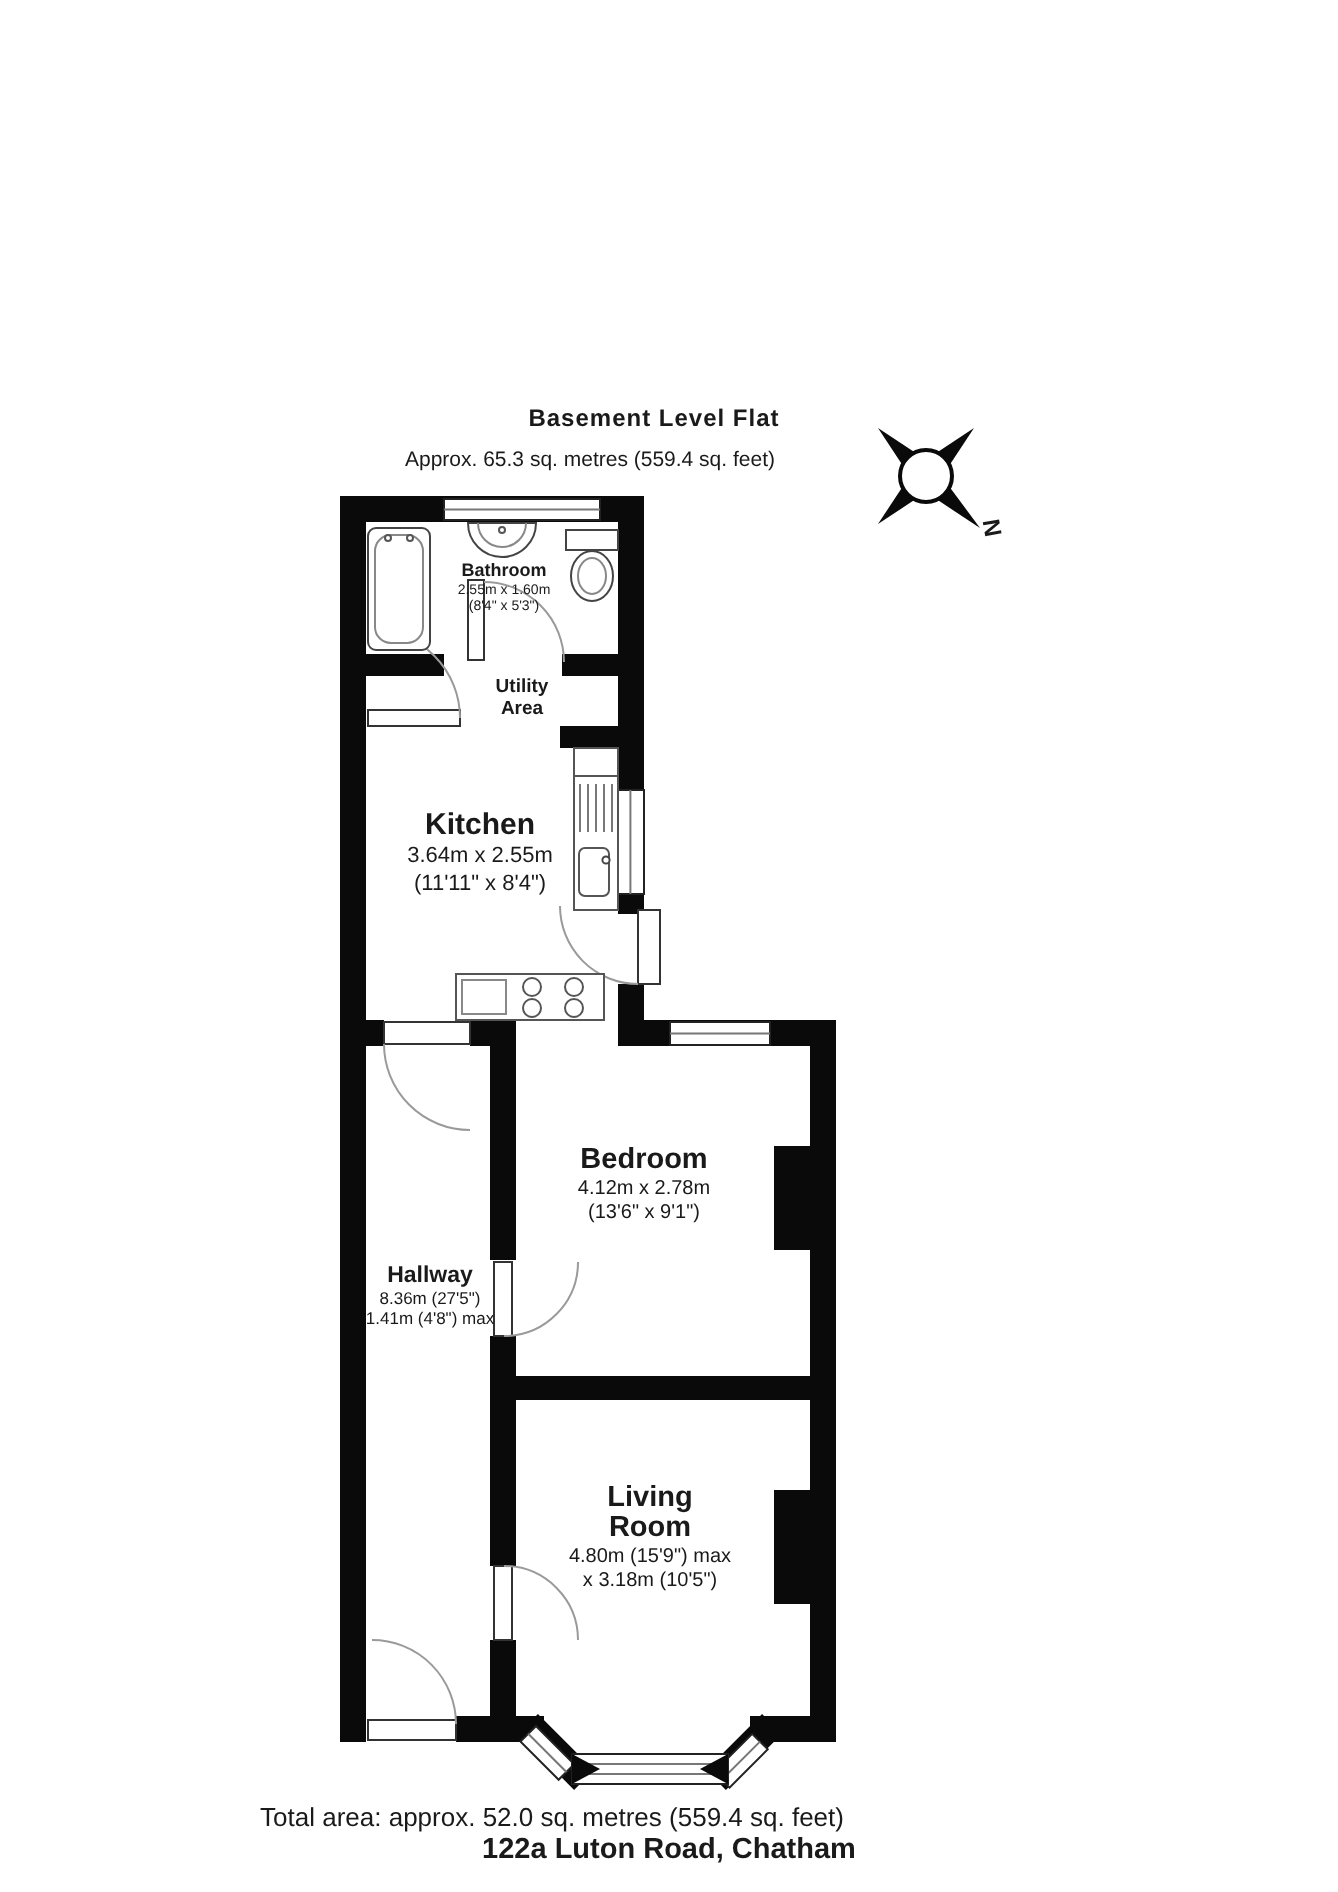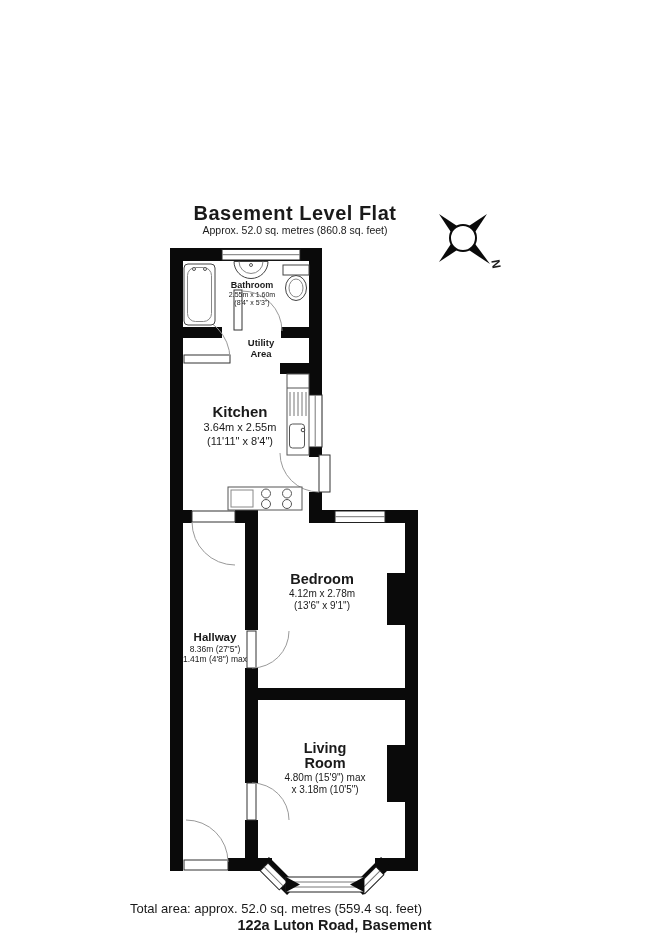--- a/index.html
+++ b/index.html
@@ -1,30 +1,30 @@
 <!DOCTYPE html>
 <html><head>
 <meta charset="utf-8">
 <style>
   html,body{margin:0;padding:0;background:#fff;}
   body{width:669px;height:946px;position:relative;font-family:"Liberation Sans",sans-serif;color:#1a1a1a;overflow:hidden;}
   .abs{position:absolute;}
-  .title{left:0;top:202px;width:590px;text-align:center;font-size:20px;font-weight:bold;letter-spacing:.5px;}
+  .title{left:0;top:202px;width:590px;text-align:center;font-size:12px;font-weight:bold;letter-spacing:.5px;padding-left:32px;}
   .subtitle{left:0;top:224px;width:590px;text-align:center;font-size:10.5px;}
   .footer1{left:0;top:901px;width:552px;text-align:center;font-size:13px;}
   .footer2{left:0;top:917px;width:669px;text-align:center;font-size:14.5px;font-weight:bold;}
   svg{position:absolute;left:0;top:0;}
   svg text{font-family:"Liberation Sans",sans-serif;fill:#1a1a1a;}
   .rname{font-weight:bold;}
 </style>
 </head>
 <body>
 
 <div class="abs title">Basement Level Flat</div>
-<div class="abs subtitle">Approx. 52.0 sq. metres (860.8 sq. feet)</div>
+<div class="abs subtitle">Approx. 65.3 sq. metres (559.4 sq. feet)</div>
 
 <svg width="669" height="946" viewBox="0 0 669 946">
 
   <g fill="#0a0a0a" stroke="none">
     <rect x="170" y="248" width="152" height="13"></rect>
     <rect x="170" y="248" width="13" height="623"></rect>
     <rect x="309" y="248" width="13" height="147"></rect>
     <rect x="309" y="447" width="13" height="10"></rect>
     <rect x="309" y="492" width="13" height="31"></rect>
     <rect x="183" y="327" width="39" height="11"></rect>
@@ -194,13 +194,13 @@
       <polygon points="457.5,226.2 451.2,232.5 439,214"></polygon>
       <polygon points="457.5,249.8 451.2,243.5 439,262"></polygon>
       <polygon points="474.8,243.5 468.5,249.8 490,264"></polygon>
     </g>
     <circle cx="463" cy="238" r="13" fill="#fff" stroke="#0a0a0a" stroke-width="2"></circle>
     <text x="496" y="268" font-size="12" font-weight="bold" text-anchor="middle" transform="rotate(80 496 264)">N</text>
   </g>
 </svg>
 
 <div class="abs footer1">Total area: approx. 52.0 sq. metres (559.4 sq. feet)</div>
-<div class="abs footer2">122a Luton Road, Basement</div>
+<div class="abs footer2">122a Luton Road, Chatham</div>
 
 </body></html>

